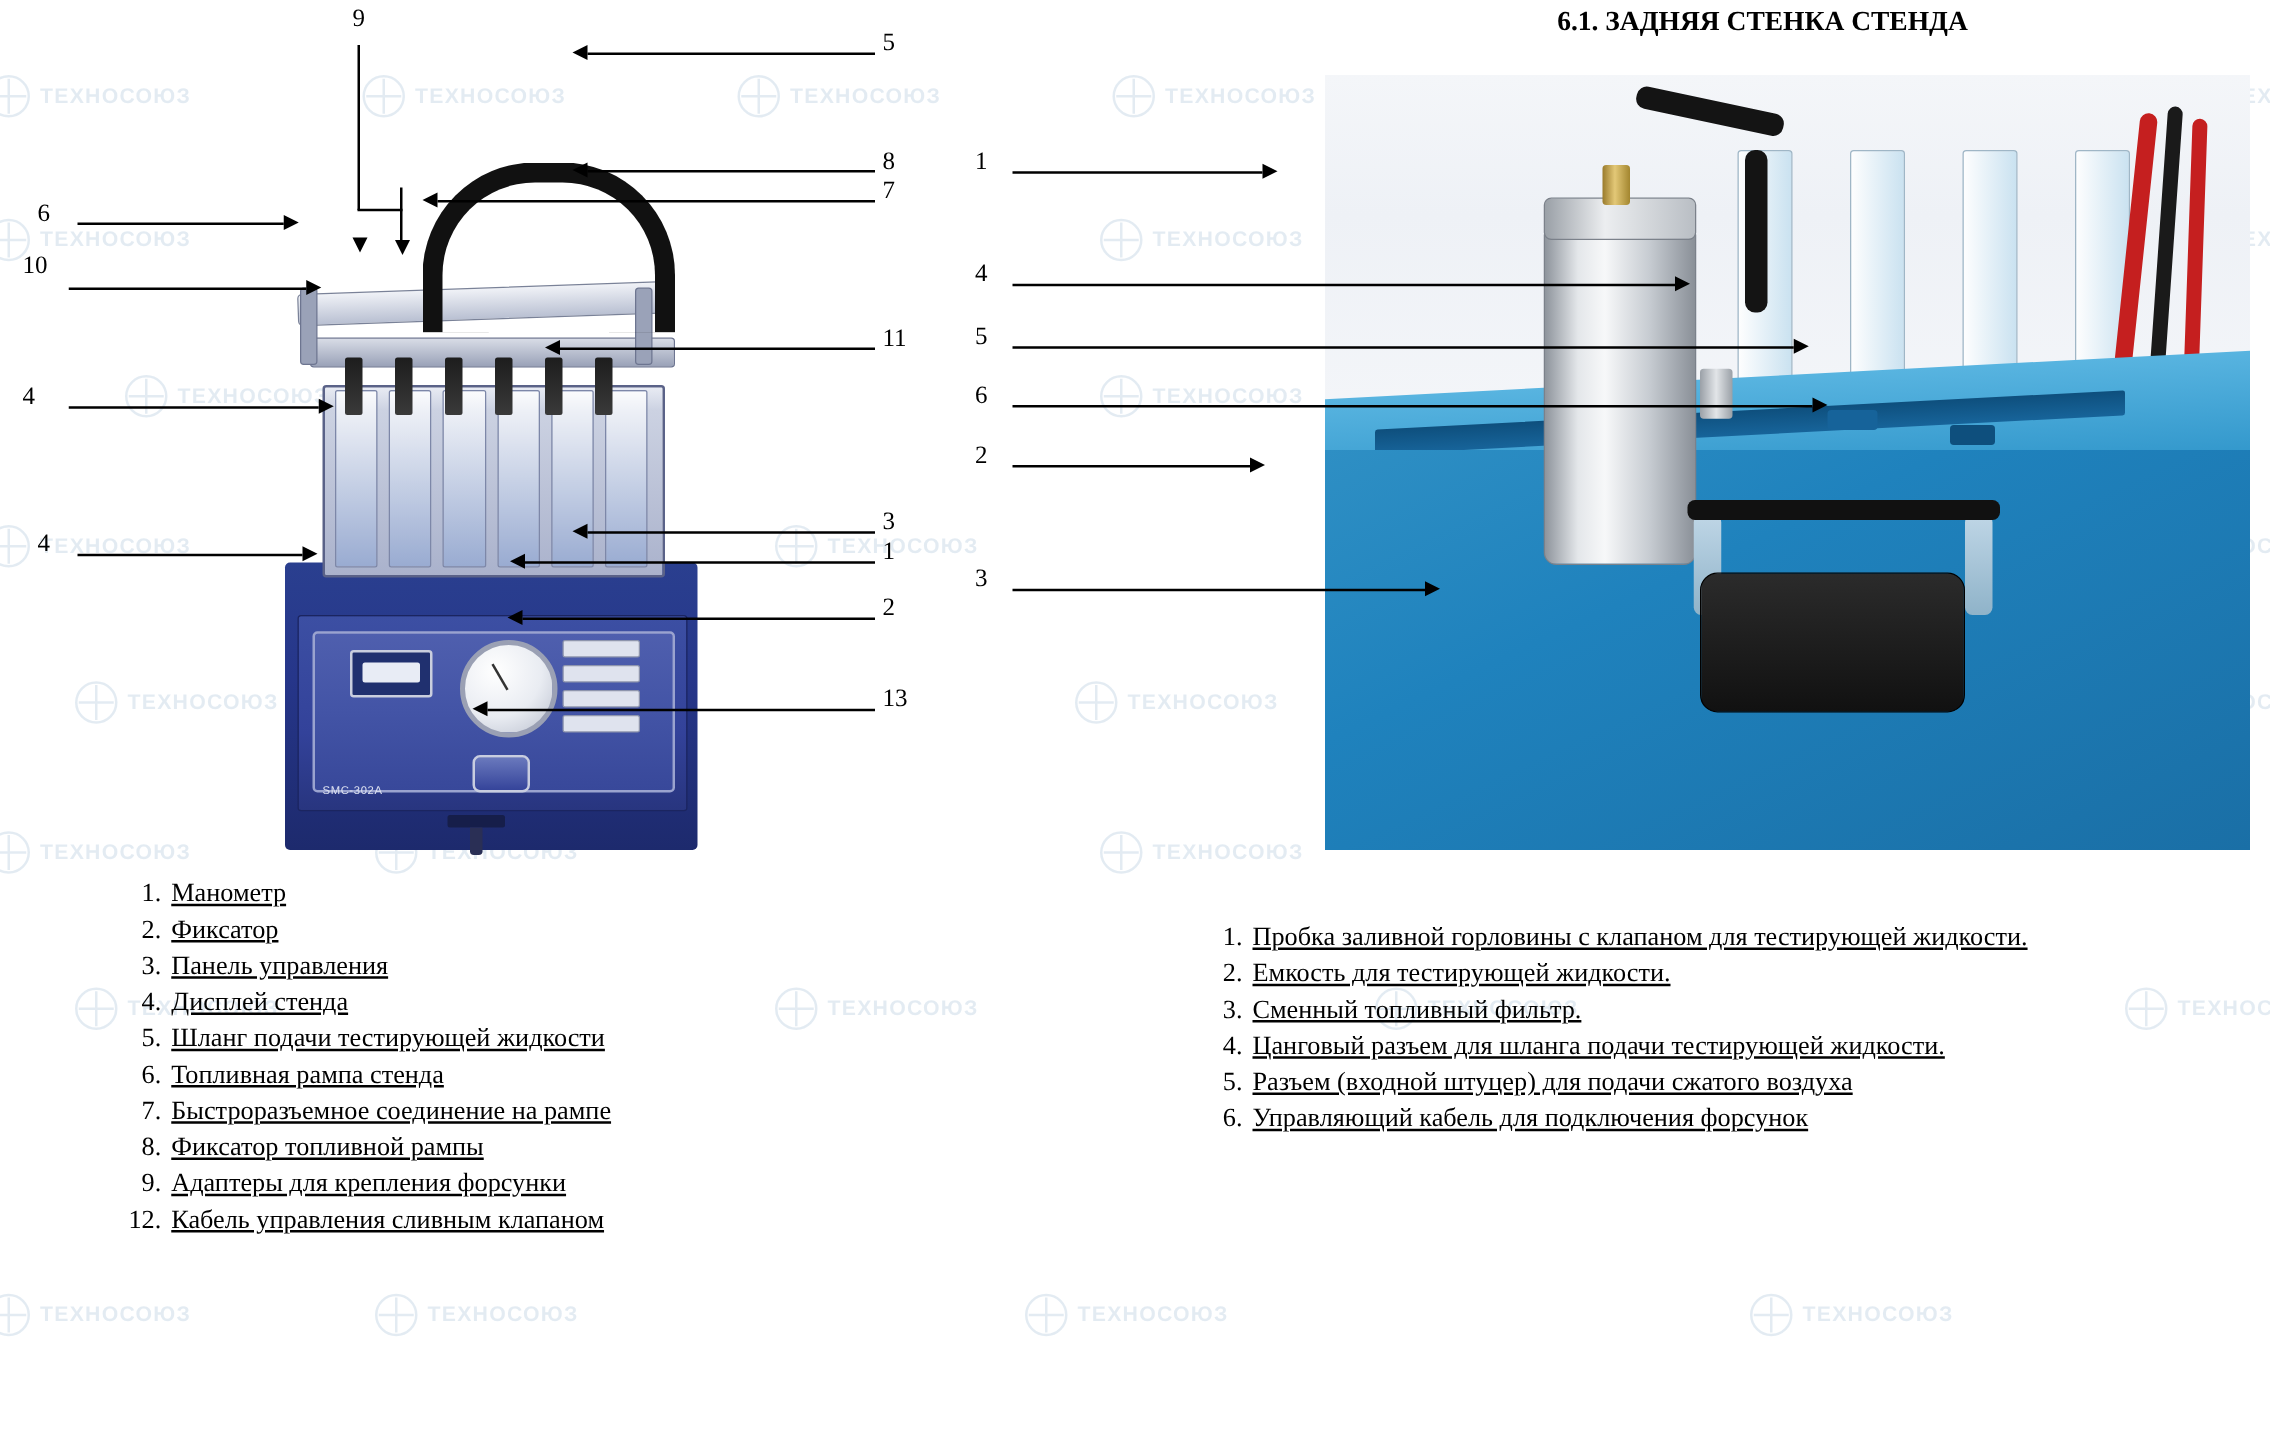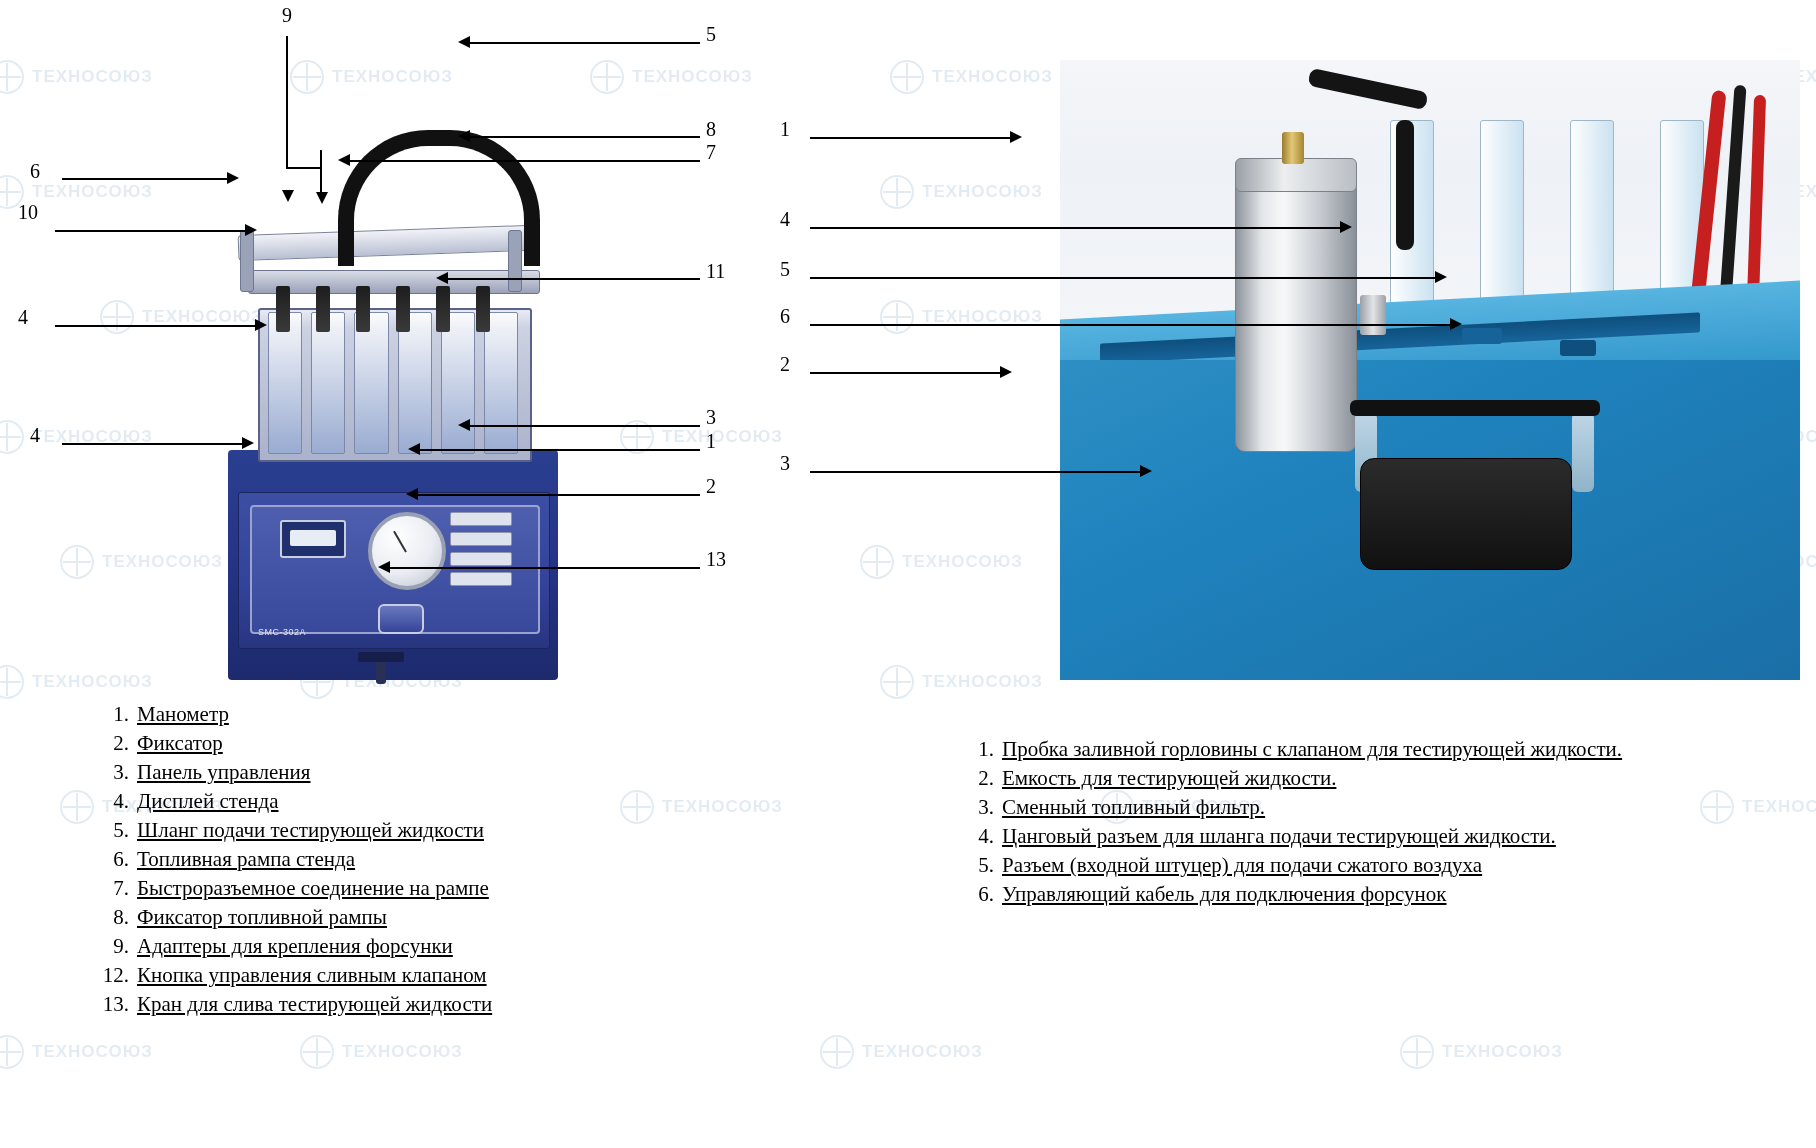--- a/index.html
+++ b/index.html
@@ -262,20 +262,21 @@
       <span>ТЕХНОСОЮЗ</span>
     </div>
   <div class="wm" style="left:1400px;top:1035px">
       <span class="globe"></span>
       <span>ТЕХНОСОЮЗ</span>
     </div>
 </div>
 
 <div class="sheet">
 
+  <div class="right-title">6.1. ЗАДНЯЯ СТЕНКА СТЕНДА</div>
 
   <div class="fig" id="fig-left">
     <div class="m-base"></div>
     <div class="m-front"></div>
     <div class="m-panel"></div>
     <div class="m-display"></div>
     <div class="m-gauge"></div>
     <div class="m-btns">
         <i></i>
         <i></i>
@@ -460,25 +461,21 @@
     <div class="li">
         <span class="n">8.</span>
         <span class="t">Фиксатор топливной рампы</span>
       </div>
     <div class="li">
         <span class="n">9.</span>
         <span class="t">Адаптеры для крепления форсунки</span>
       </div>
     <div class="li">
         <span class="n">12.</span>
-        <span class="t">Кнопка управления сливным клапаном</span>
-      </div>
-    <div class="li">
-        <span class="n">13.</span>
-        <span class="t">Кран для слива тестирующей жидкости</span>
+        <span class="t">Кабель управления сливным клапаном</span>
       </div>
   </div>
 
   <div class="list" id="list-right">
     <div class="li">
         <span class="n">1.</span>
         <span class="t">Пробка заливной горловины с клапаном для тестирующей жидкости.</span>
       </div>
     <div class="li">
         <span class="n">2.</span>

